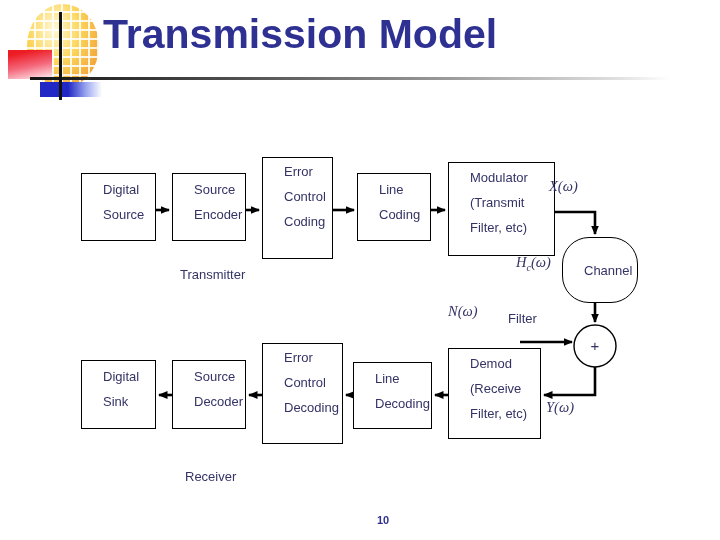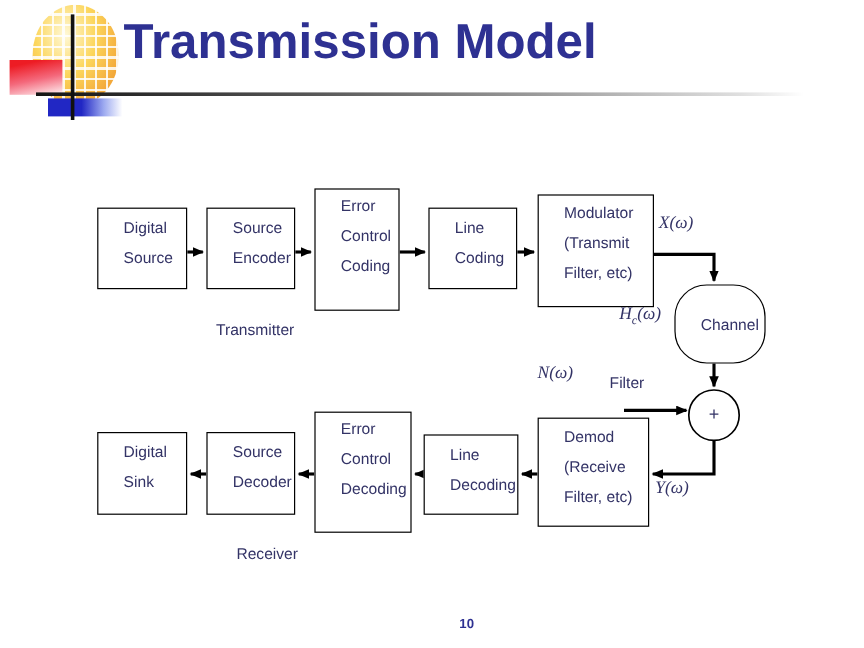--- a/index.html
+++ b/index.html
@@ -46,21 +46,21 @@
     border:1px solid #000; background:#fff;
     color:var(--body-text,#333366);
     font-size:13px; line-height:25px;
     padding:3px 2px 0 21px;
   }
   .box.center { display:flex; flex-direction:column; justify-content:center; padding-top:0; }
   #b-digital-source { left:81px;  top:173px; width:75px; height:68px; }
   #b-source-encoder { left:172px; top:173px; width:74px; height:68px; }
   #b-ecc            { left:262px; top:157px; width:71px; height:102px; padding-top:1px; }
   #b-line-coding    { left:357px; top:173px; width:74px; height:68px; }
-  #b-modulator      { left:448px; top:162px; width:97px; height:94px; padding-top:2px; }
+  #b-modulator      { left:448px; top:162px; width:107px; height:94px; padding-top:2px; }
   #b-channel        { left:562px; top:237px; width:76px; height:66px;border-radius:27px; }
   #b-digital-sink   { left:81px;  top:360px; width:75px; height:69px; }
   #b-source-decoder { left:172px; top:360px; width:74px; height:69px; }
   #b-ecd            { left:262px; top:343px; width:81px; height:101px; padding-top:1px; }
   #b-line-decoding  { left:353px; top:362px; width:79px; height:67px; }
   #b-demod          { left:448px; top:348px; width:93px; height:91px; padding-top:2px; }
 
   
   .connectors { position:absolute; left:0; top:0; z-index:0; pointer-events:none; }
   .connectors path { stroke:var(--arrow,#000); stroke-width:2.6px; fill:none; }
@@ -68,32 +68,32 @@
   .connectors circle { stroke:var(--arrow,#000); stroke-width:1.4px; fill:#fff; }
 
   
   .lbl { position:absolute; color:var(--body-text,#333366); font-size:13px; }
   .math {
     position:absolute; color:var(--body-text,#333366);
     font-family:"Liberation Serif", serif; font-style:italic; font-size:14.5px;
   }
   .math sub { font-size:10px; }
   #transmitter-label { left:180px; top:267px; }
-  #receiver-label    { left:185px; top:454px;margin-left:12px; }
+  #receiver-label    { left:185px; top:469px; }
   #noise-label       { left:508px; top:311px; }
   #x-omega  { left:549px; top:178px; }
   #hc-omega { left:504px; top:254px;margin-left:12px; }
   #n-omega  { left:448px; top:303px;text-align:right; }
   #y-omega  { left:546px; top:399px; }
   #sum-plus {
     position:absolute; left:580px; top:337px; width:30px; text-align:center;
     color:var(--body-text,#333366); font-size:15px; line-height:18px;
   }
   #page-number {
-    position:absolute; left:371px; top:514px; width:24px; text-align:right;
+    position:absolute; left:371px; top:514px; width:24px; text-align:center;
     color:var(--title-text,#2e3192); font-size:11px; font-weight:bold;
   }
 </style>
 </head>
 <body>
 
 <div class="slide">
 
   <div class="logo-globe"></div>
   <div class="logo-red"></div>

